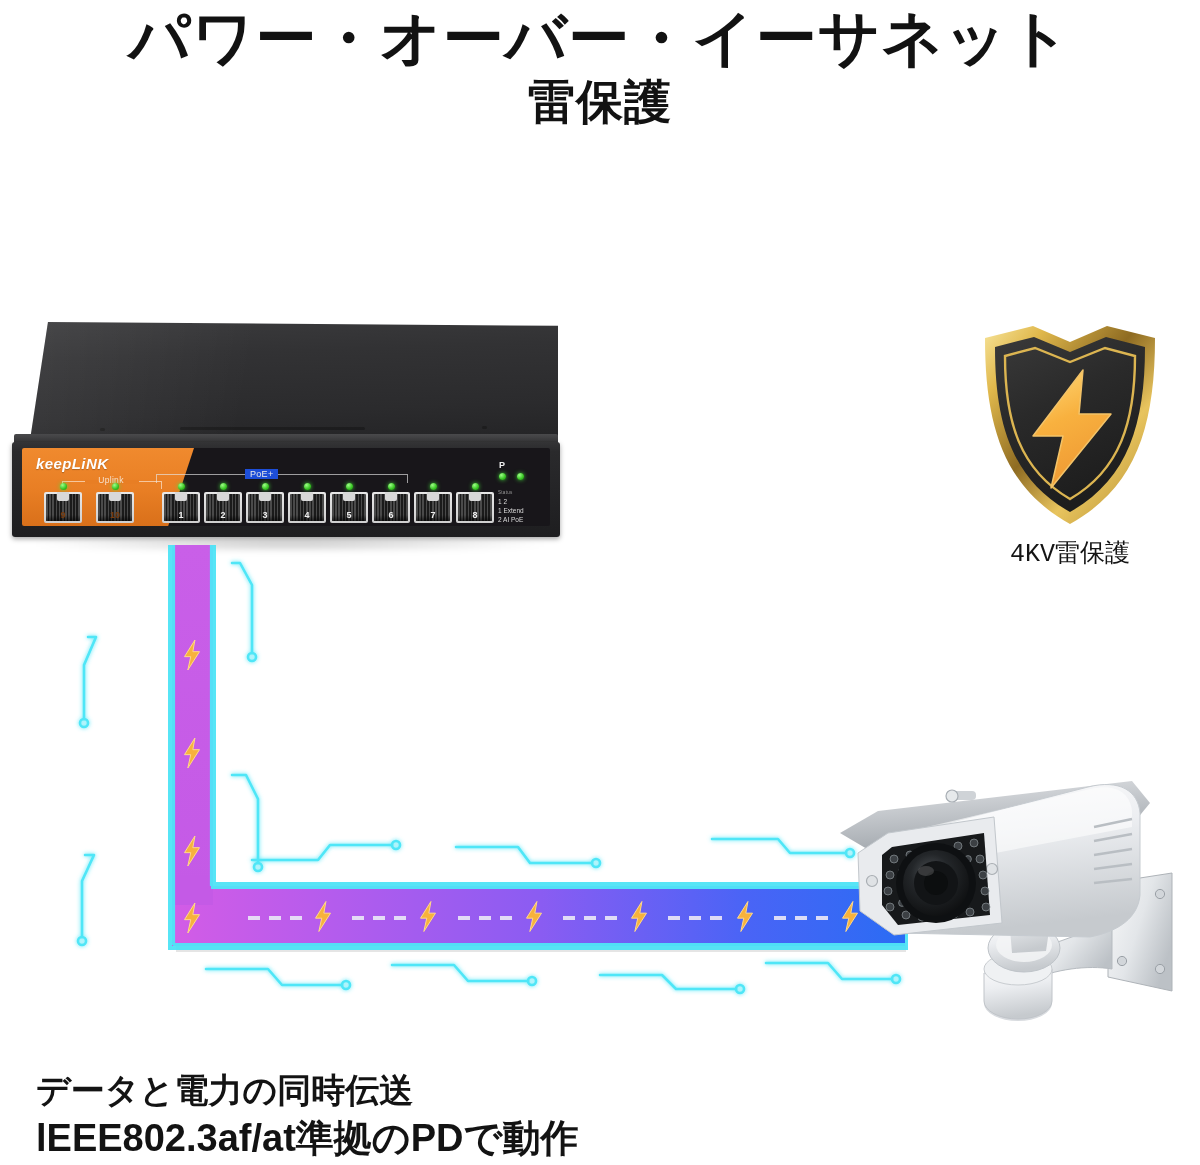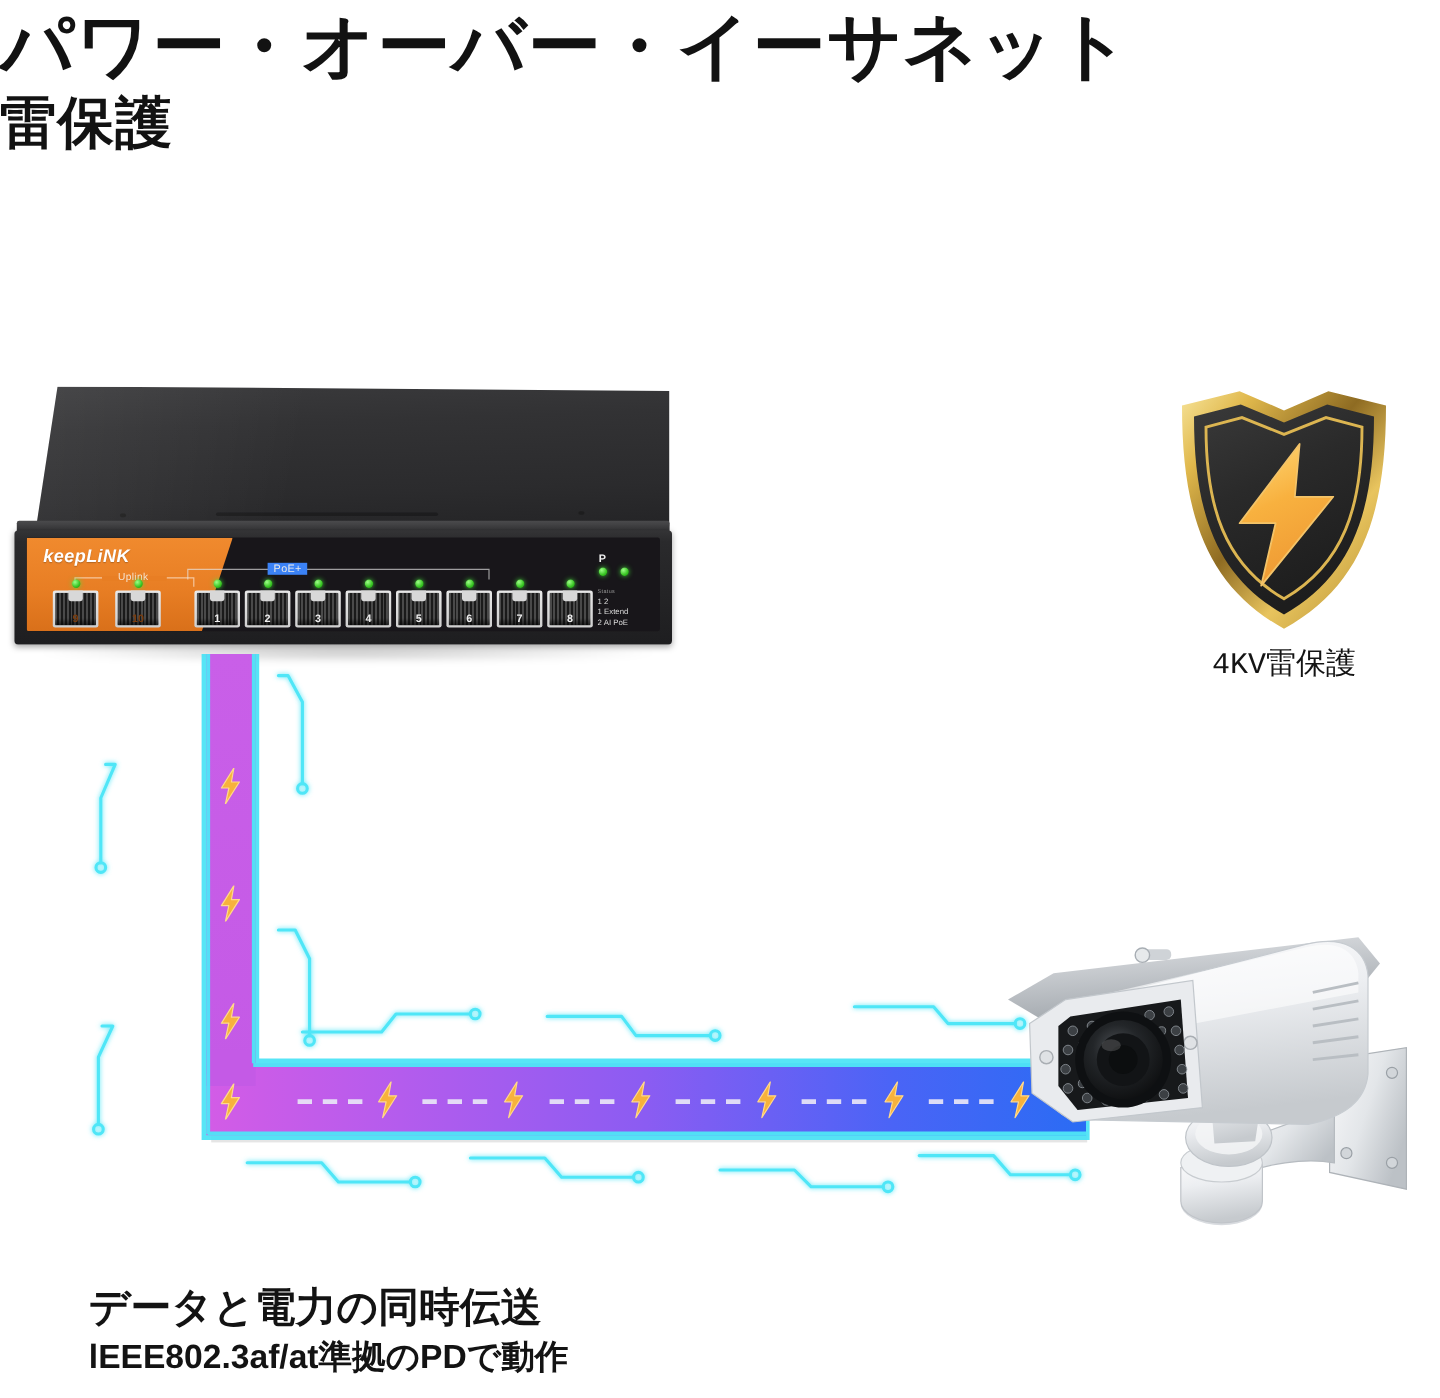--- a/index.html
+++ b/index.html
@@ -5,34 +5,34 @@
   html,body{margin:0;padding:0;}
   body{
     width:1200px;height:1165px;background:#ffffff;
     font-family:"Liberation Sans","DejaVu Sans",sans-serif;
     position:relative;overflow:hidden;
   }
   .stage{position:absolute;inset:0;}
 
   
   .headline{
-    position:absolute;left:0;top:4px;width:1200px;text-align:left;
+    position:absolute;left:0;top:4px;width:1200px;text-align:center;
     font-weight:bold;color:#121212;letter-spacing:1px;
     line-height:1.12;
   }
   .headline .l1{display:block;font-size:61px;}
   .headline .l2{display:block;font-size:47px;margin-top:4px;}
 
   
   .footcopy{
     position:absolute;left:36px;top:1068px;width:800px;
-    color:#131313;font-weight:bold;line-height:1.32;margin-left:38px;
+    color:#131313;font-weight:bold;line-height:1.32;
   }
   .footcopy .f1{display:block;font-size:34px;}
-  .footcopy .f2{display:block;font-size:28px;}
+  .footcopy .f2{display:block;font-size:38px;}
 
   
   .switch-wrap{position:absolute;left:8px;top:322px;width:556px;height:250px;}
   .sw-shadow{
     position:absolute;left:18px;top:214px;width:528px;height:16px;
     background:radial-gradient(ellipse at 50% 50%, rgba(0,0,0,.22), rgba(0,0,0,0) 70%);
     filter:blur(3px);
   }
   
   .sw-top{
@@ -100,22 +100,22 @@
   .uplink-bracket .gap{
     position:absolute;left:22px;top:-2px;width:54px;height:4px;background:#e87e24;
   }
   .poe-bracket{
     position:absolute;left:134px;top:26px;width:250px;height:8px;
     border-top:1px solid rgba(230,230,230,.65);
     border-left:1px solid rgba(230,230,230,.65);
     border-right:1px solid rgba(230,230,230,.65);
   }
   .poe-lbl{
-    position:absolute;left:201px;top:21px;
-    color:#e9e9e9;font-size:9px;background:#3b82f6;padding:0 5px;letter-spacing:.3px;
+    position:absolute;left:223px;top:21px;
+    color:#e9e9e9;font-size:9px;background:#1d4ed8;padding:0 5px;letter-spacing:.3px;
   }
   
   .port{position:absolute;width:38px;height:34px;}
   .port .led{
     position:absolute;left:50%;top:-9px;margin-left:-3.5px;
     width:7px;height:7px;border-radius:50%;
     background:radial-gradient(circle at 35% 30%,#9dff87,#36c321 60%,#1d8a12);
     box-shadow:0 0 4px rgba(70,230,60,.85);
   }
   .port .jack{

